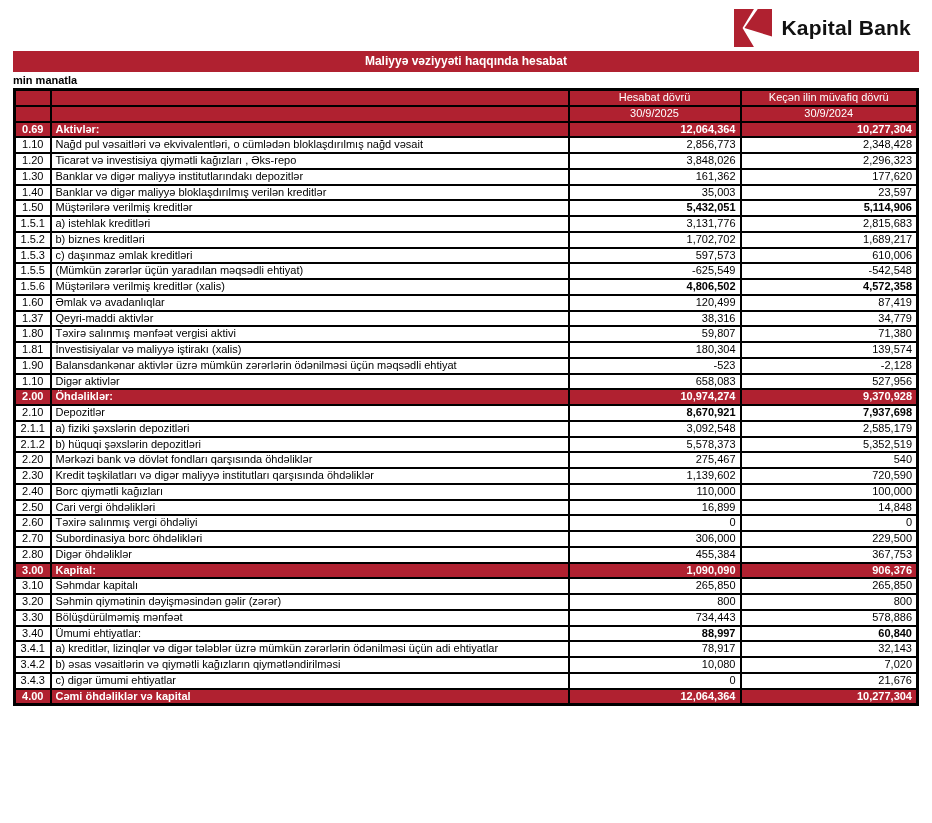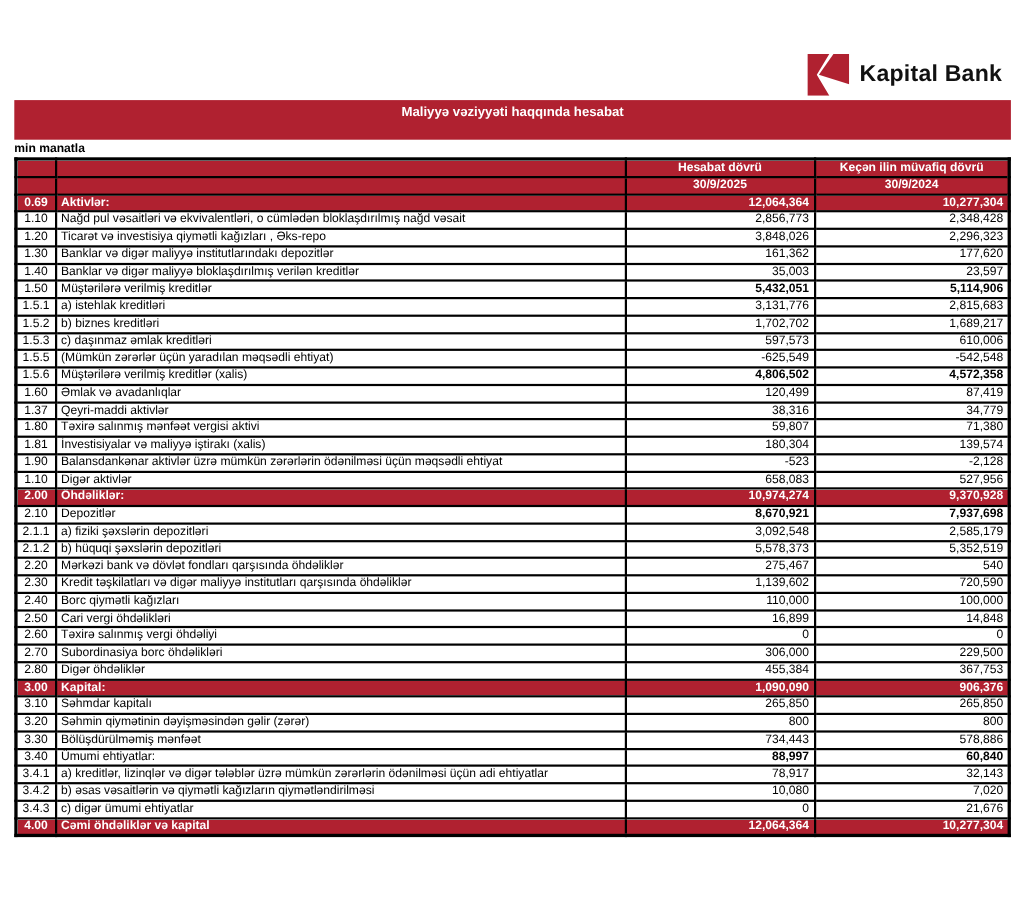--- a/index.html
+++ b/index.html
@@ -4,47 +4,47 @@
 <style>
   :root { --brand: #B02130; }
   * { box-sizing: border-box; }
   html, body { margin: 0; padding: 0; }
   body {
     width: 932px; height: 823px;
     background: #ffffff; color: #000;
     font-family: "Liberation Sans", sans-serif;
     overflow: hidden;
   }
-  .page { padding: 6px 13px 0 13px; margin-top: 40px; }
+  .page { padding: 6px 13px 0 13px; }
 
   
   .logo-row { display: flex; justify-content: flex-end; align-items: center; gap: 9px; height: 44px; padding-right: 8px; }
   .logo-icon svg { width: 38px; height: 38px; display: block; }
   .logo-text { font-size: 21px; font-weight: 700; letter-spacing: .2px; color: #111; }
 
   
   .title-bar {
     background: var(--brand); color: #fff;
     text-align: center; font-weight: 700; font-size: 12px;
-    height: 36px; line-height: 21px; margin-top: 1px;
+    height: 21px; line-height: 21px; margin-top: 1px;
   }
 
   
   .unit-note { text-align: left; font-weight: 700; font-size: 11px; padding: 2px 1px 2px 0; }
 
   
   table { width: 100%; border-collapse: collapse; table-layout: fixed; border: 3px solid #000; }
   td, th {
     border: 2px solid #000;
     font-size: 11px; font-weight: 400;
     padding: 0 4px; height: 14.1px; line-height: 1.25;
     overflow: hidden; white-space: nowrap;
     text-align: left; vertical-align: middle;
   }
-  th { background: var(--brand); color: #fff; font-weight: 700; text-align: center; }
+  th { background: var(--brand); color: #fff; font-weight: 400; text-align: center; }
   td.num { text-align: center; padding: 0 2px; }
   td.val { text-align: right; }
   tr.section td { background: var(--brand); color: #fff; font-weight: 700; }
   tr.subtotal td.val { font-weight: 700; }
 </style>
 </head>
 <body>
 
 <div class="page">
 

